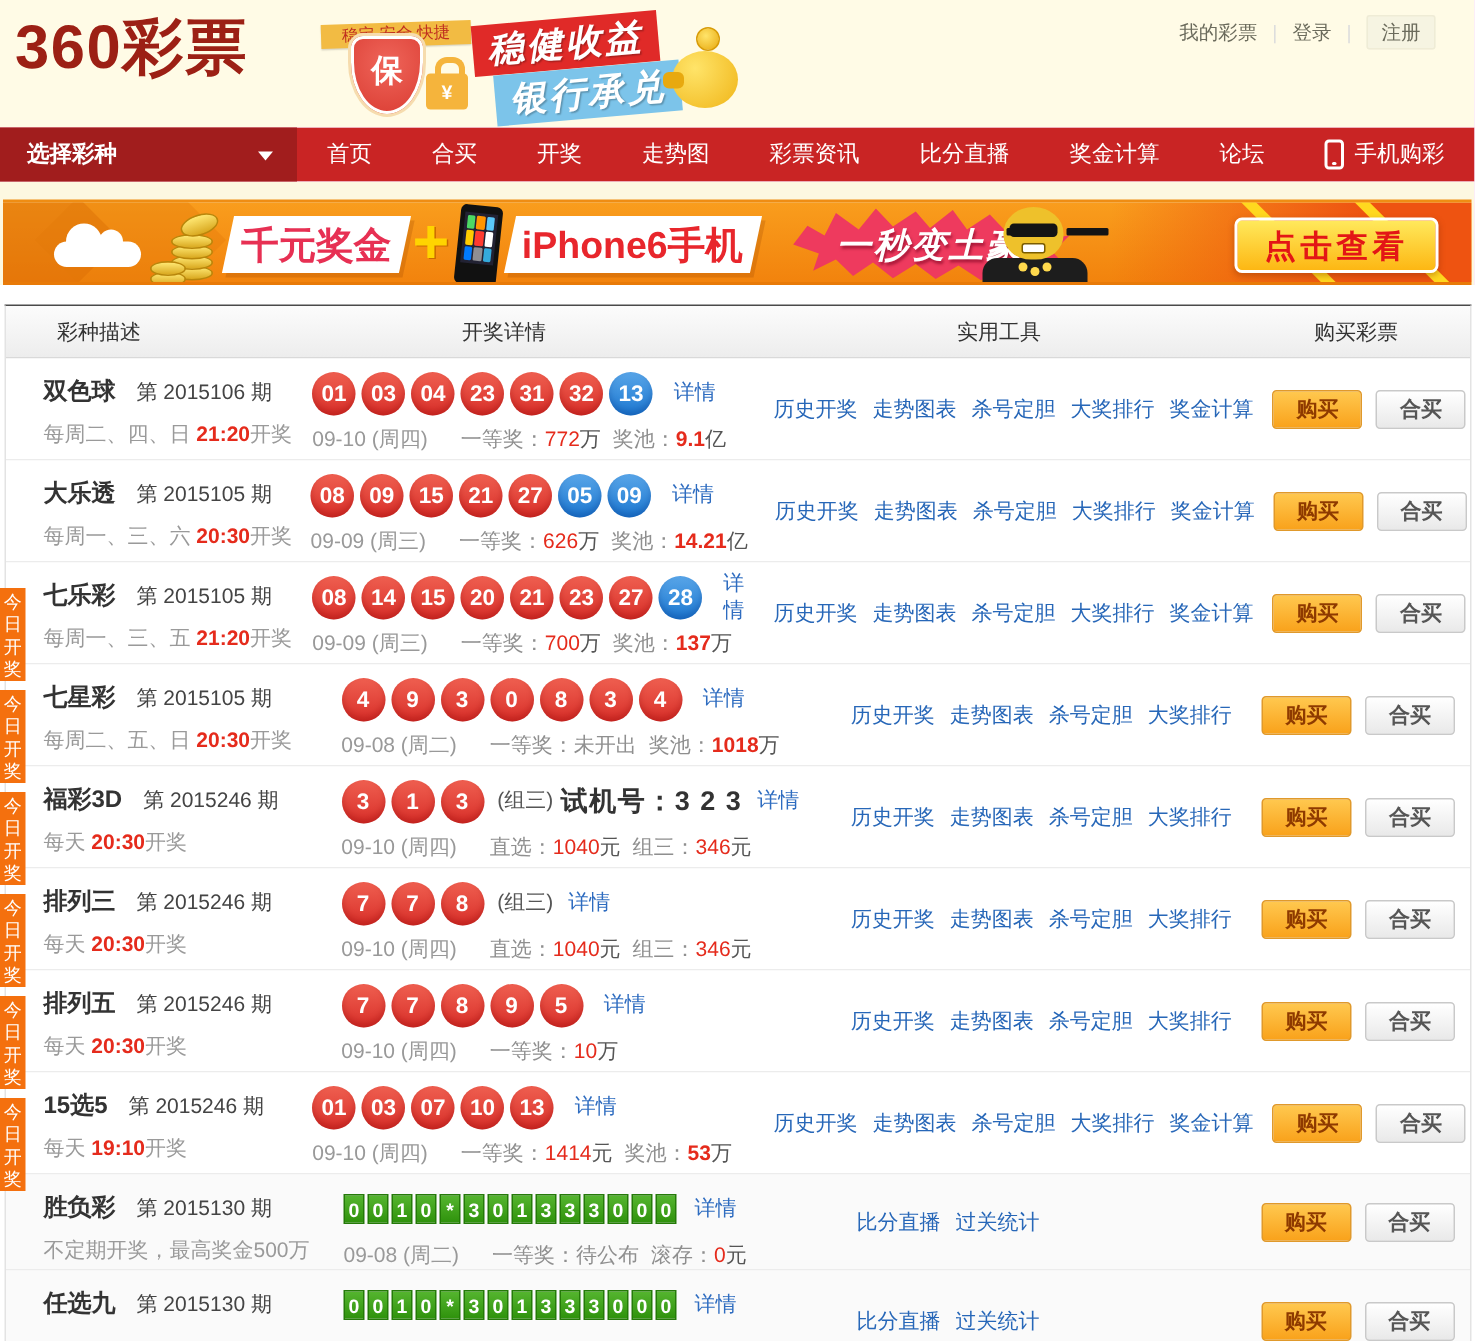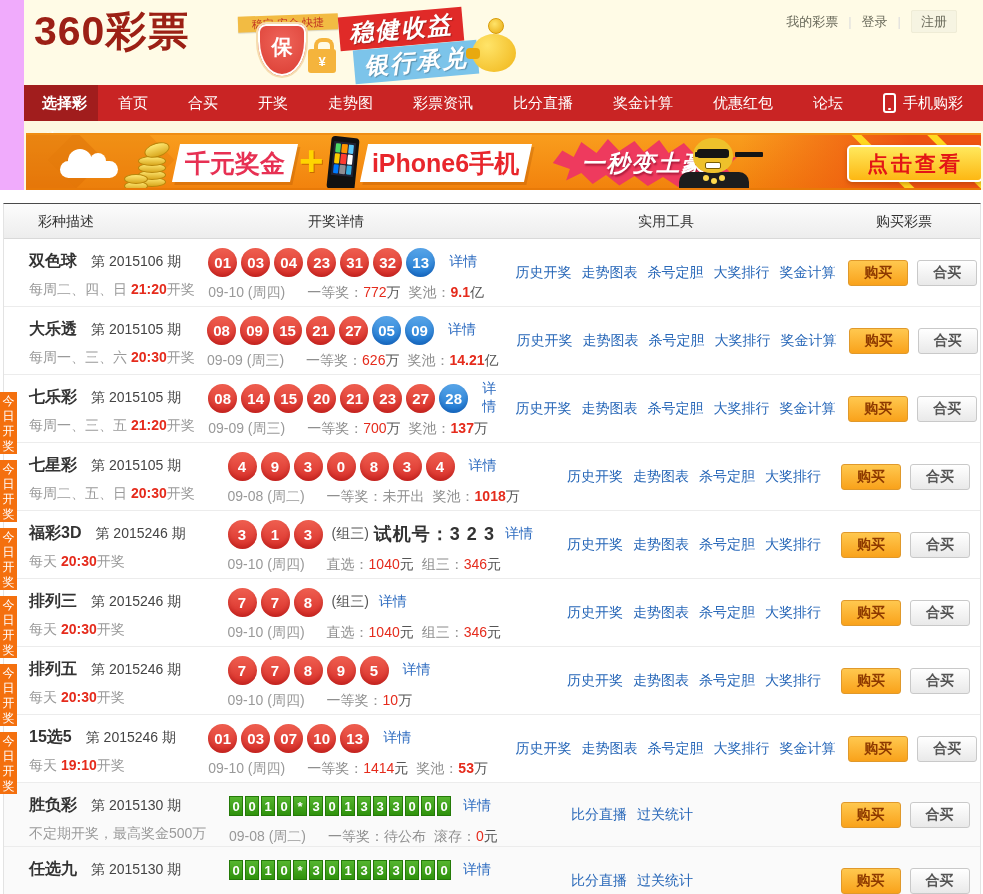--- a/index.html
+++ b/index.html
@@ -1,21 +1,21 @@
 <!DOCTYPE html>
 <html><head>
 <meta charset="utf-8">
 <style>
   * { margin:0; padding:0; box-sizing:border-box; }
   html,body { width:983px; height:894px; overflow:hidden; background:#fff;
     font-family:"Liberation Sans","DejaVu Sans",sans-serif; }
   a { text-decoration:none; cursor:pointer; }
 
   
-  .topwrap { background:#f0abfc;padding-left:24px; }
+  .topwrap { background:#f0abfc; }
   .header { height:85px; background:#fffbe6; position:relative; }
   .logo-title { position:absolute; left:10px; top:4px; font-size:41px; font-weight:bold;
     color:#9c2015; letter-spacing:1px; }
   .logo-sub { position:absolute; left:14px; top:56px; font-size:17px; color:#a8321c;
     font-style:italic; letter-spacing:4px; font-weight:bold; }
   
   .promo { position:absolute; left:200px; top:0; width:300px; height:85px; }
   .ribbon { position:absolute; left:14px; top:15px; width:100px; height:16px; background:#f2bb43;
     color:#c03020; font-size:11px; text-align:center; line-height:16px; transform:rotate(-2deg);
     box-shadow:0 1px 1px rgba(0,0,0,.15); }
@@ -197,21 +197,20 @@
       <i class="caret"></i>
     </div>
     <div class="navitems">
       <a>首页</a>
       <a>合买</a>
       <a>开奖</a>
       <a>走势图</a>
       <a>彩票资讯</a>
       <a>比分直播</a>
       <a>奖金计算</a>
-      <a>优惠红包</a>
       <a>论坛</a>
       <a class="mobile">
           <i class="phone-icon"></i>
           <span>手机购彩</span>
         </a>
     </div>
   </div>
 
   <div class="bannerpad">
     <div class="banner">

